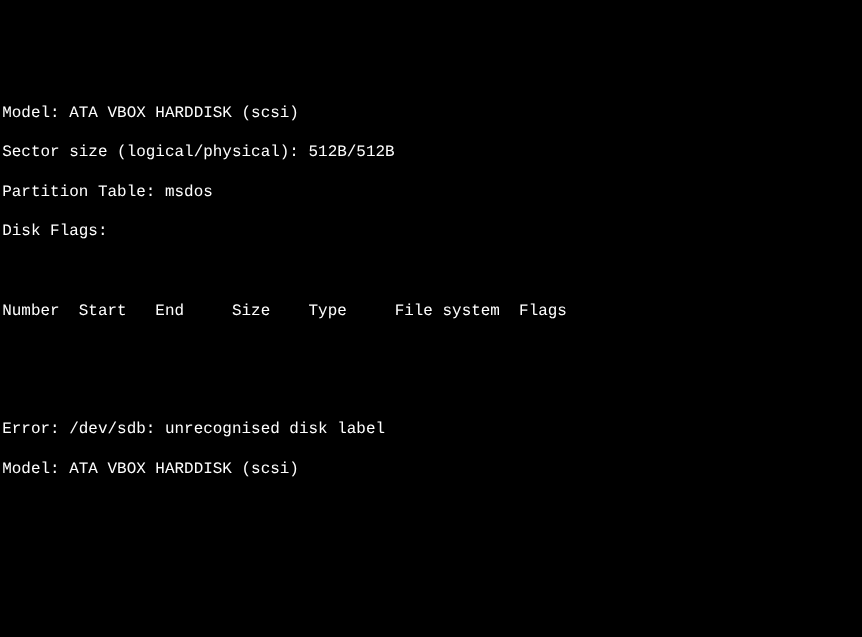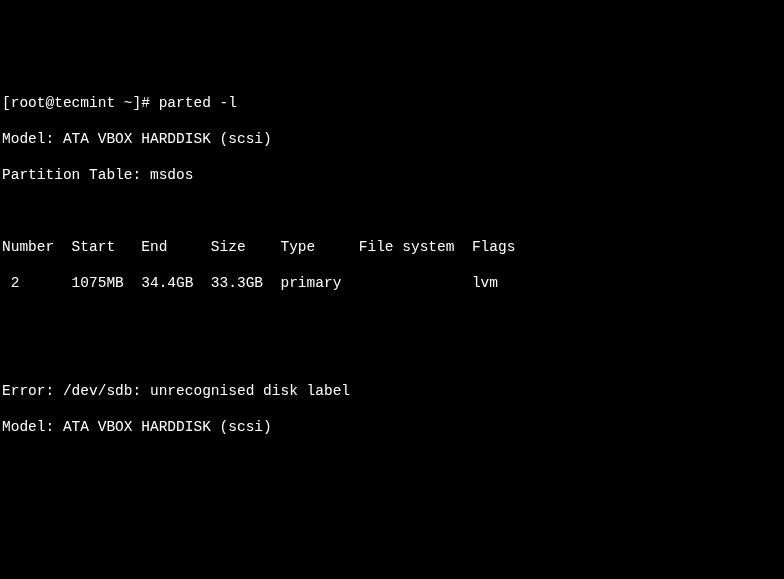--- a/index.html
+++ b/index.html
@@ -22,26 +22,26 @@
     .line {
       display: block;
     }
   </style>
 </head>
 <body>
 
 
 
 <div>
-<span class="line"><span>[root@tecmint ~]# </span><span>parted -l</span></span>
 <span class="line">Model: ATA VBOX HARDDISK (scsi)</span>
+<span class="line">Sector size (logical/physical): 512B/512B</span>
 <span class="line">Partition Table: msdos</span>
+<span class="line">Disk Flags:</span>
 <span class="line"> </span>
 <span class="line">Number  Start   End     Size    Type     File system  Flags</span>
-<span class="line"> 2      1075MB  34.4GB  33.3GB  primary               lvm</span>
 <span class="line"> </span>
 <span class="line"> </span>
 <span class="line">Error: /dev/sdb: unrecognised disk label</span>
 <span class="line">Model: ATA VBOX HARDDISK (scsi)</span>
 
 
 
 
 
 

